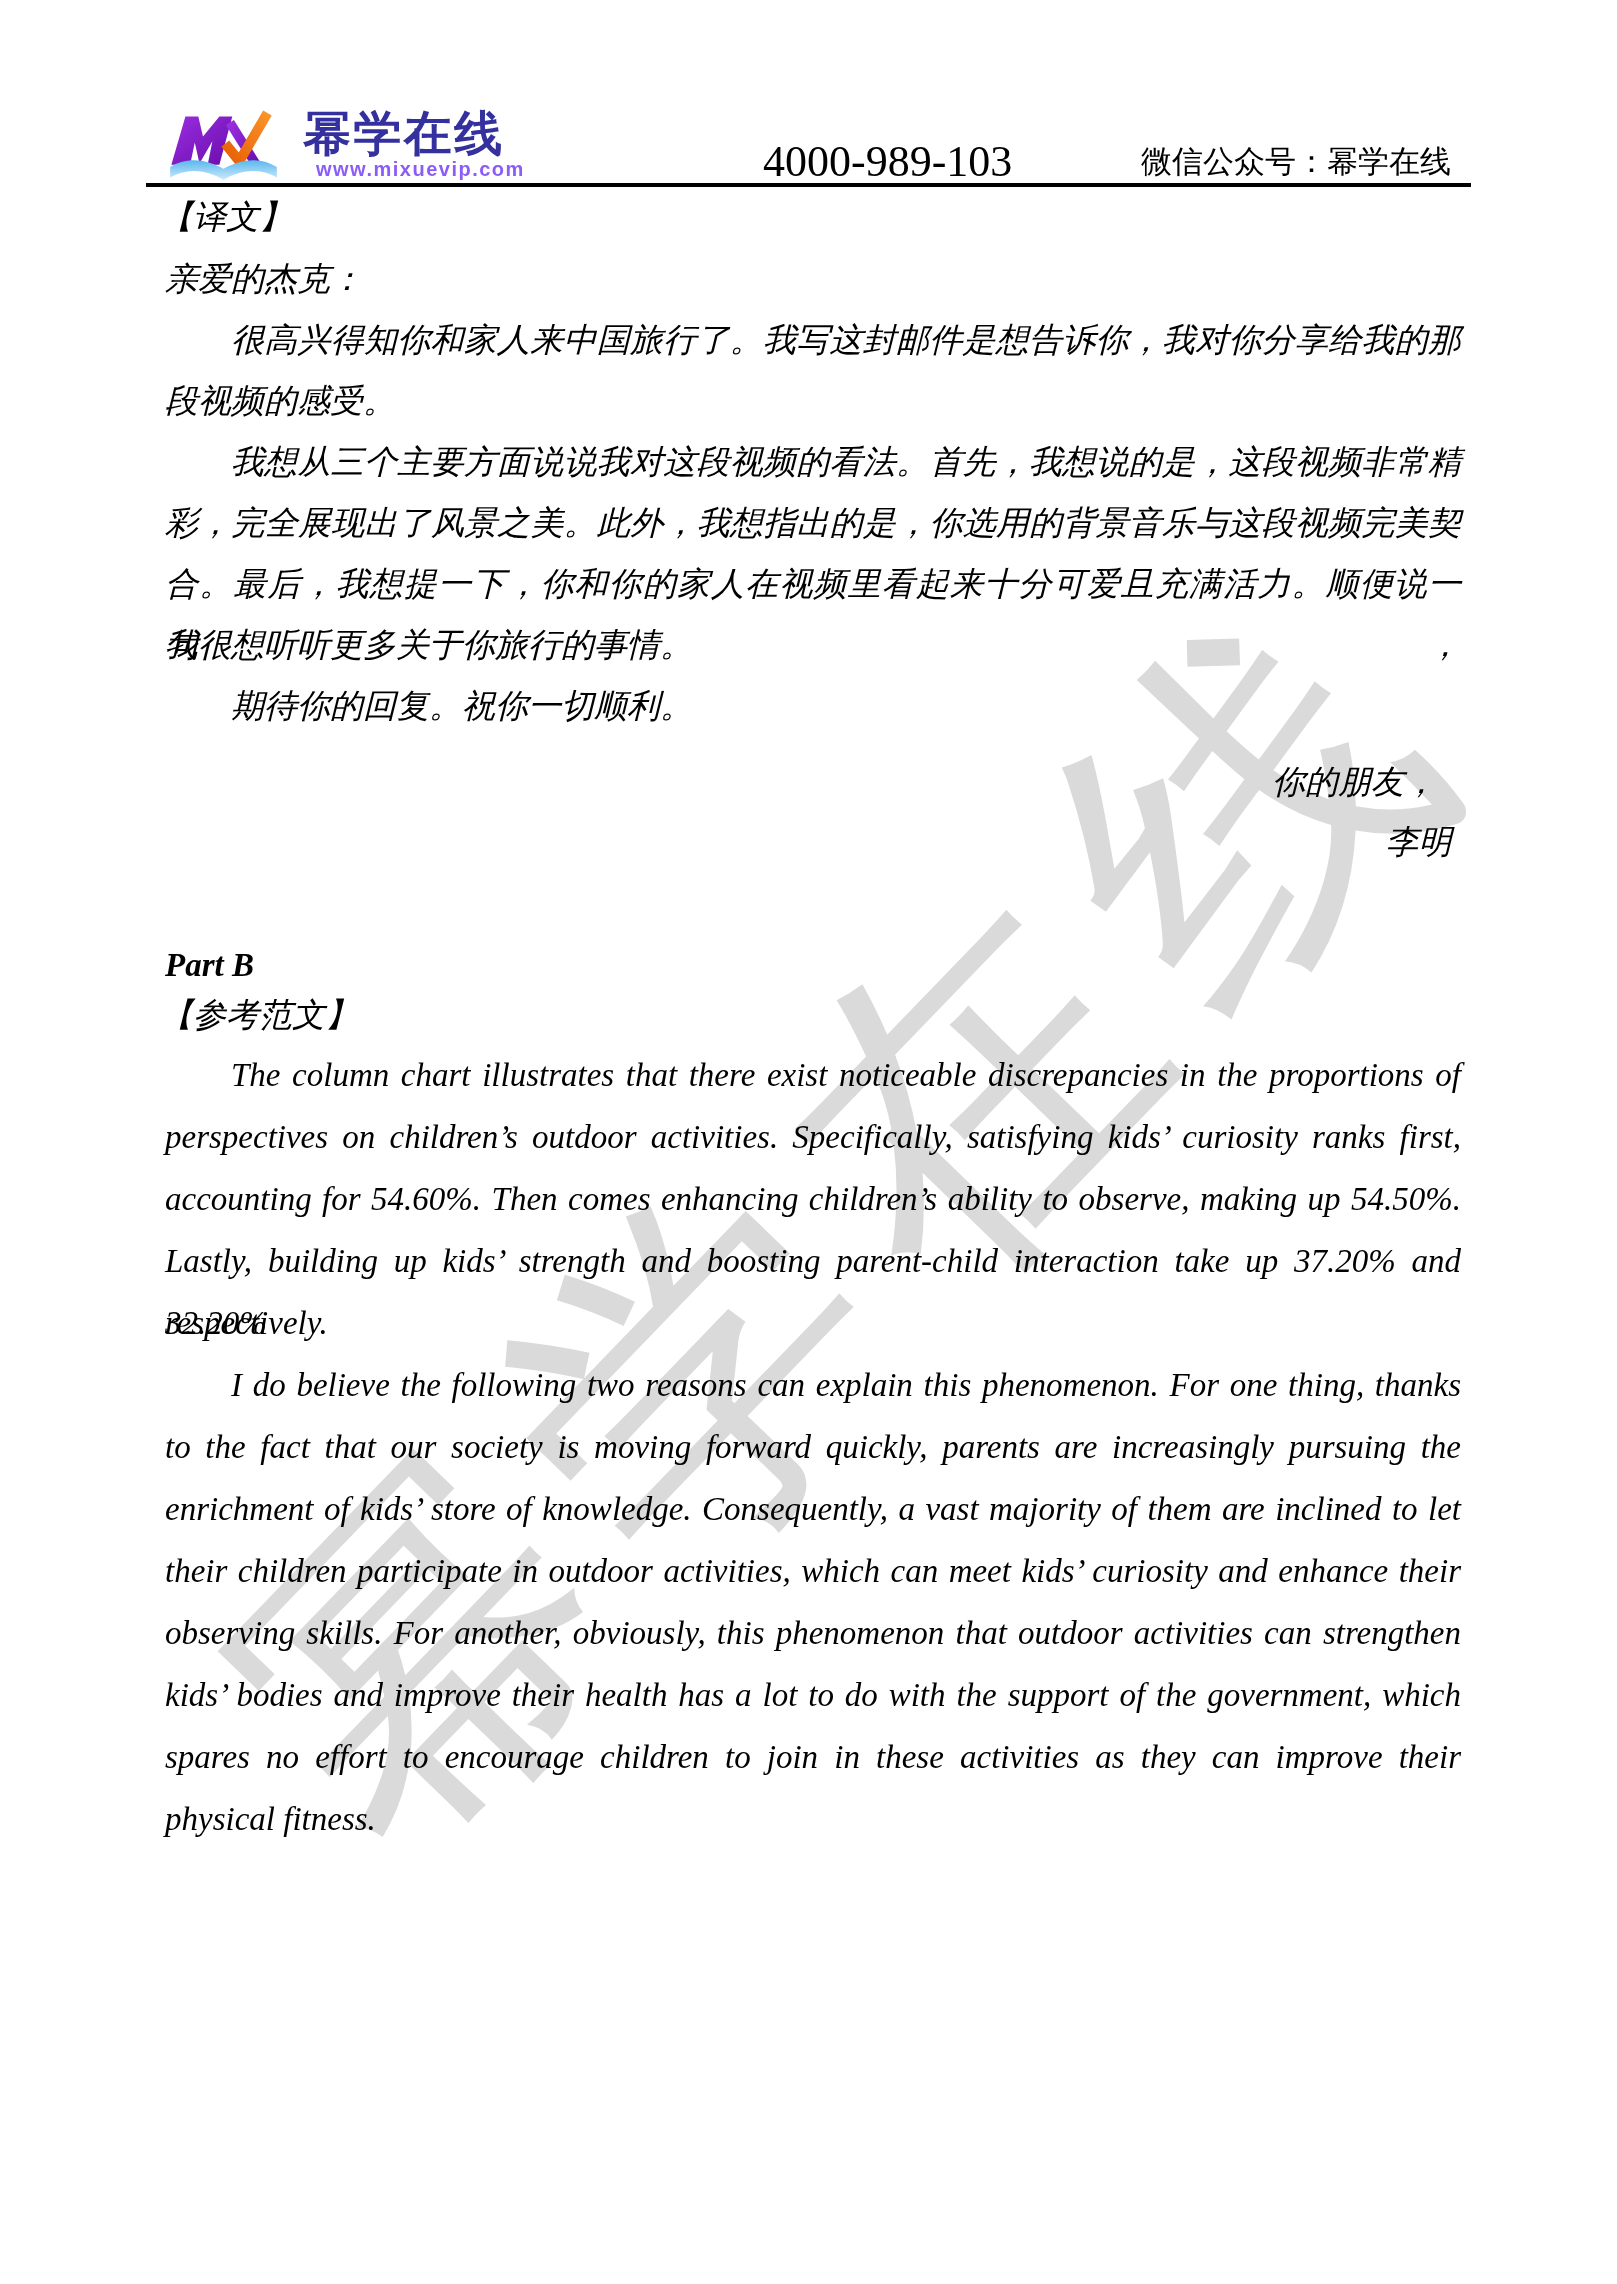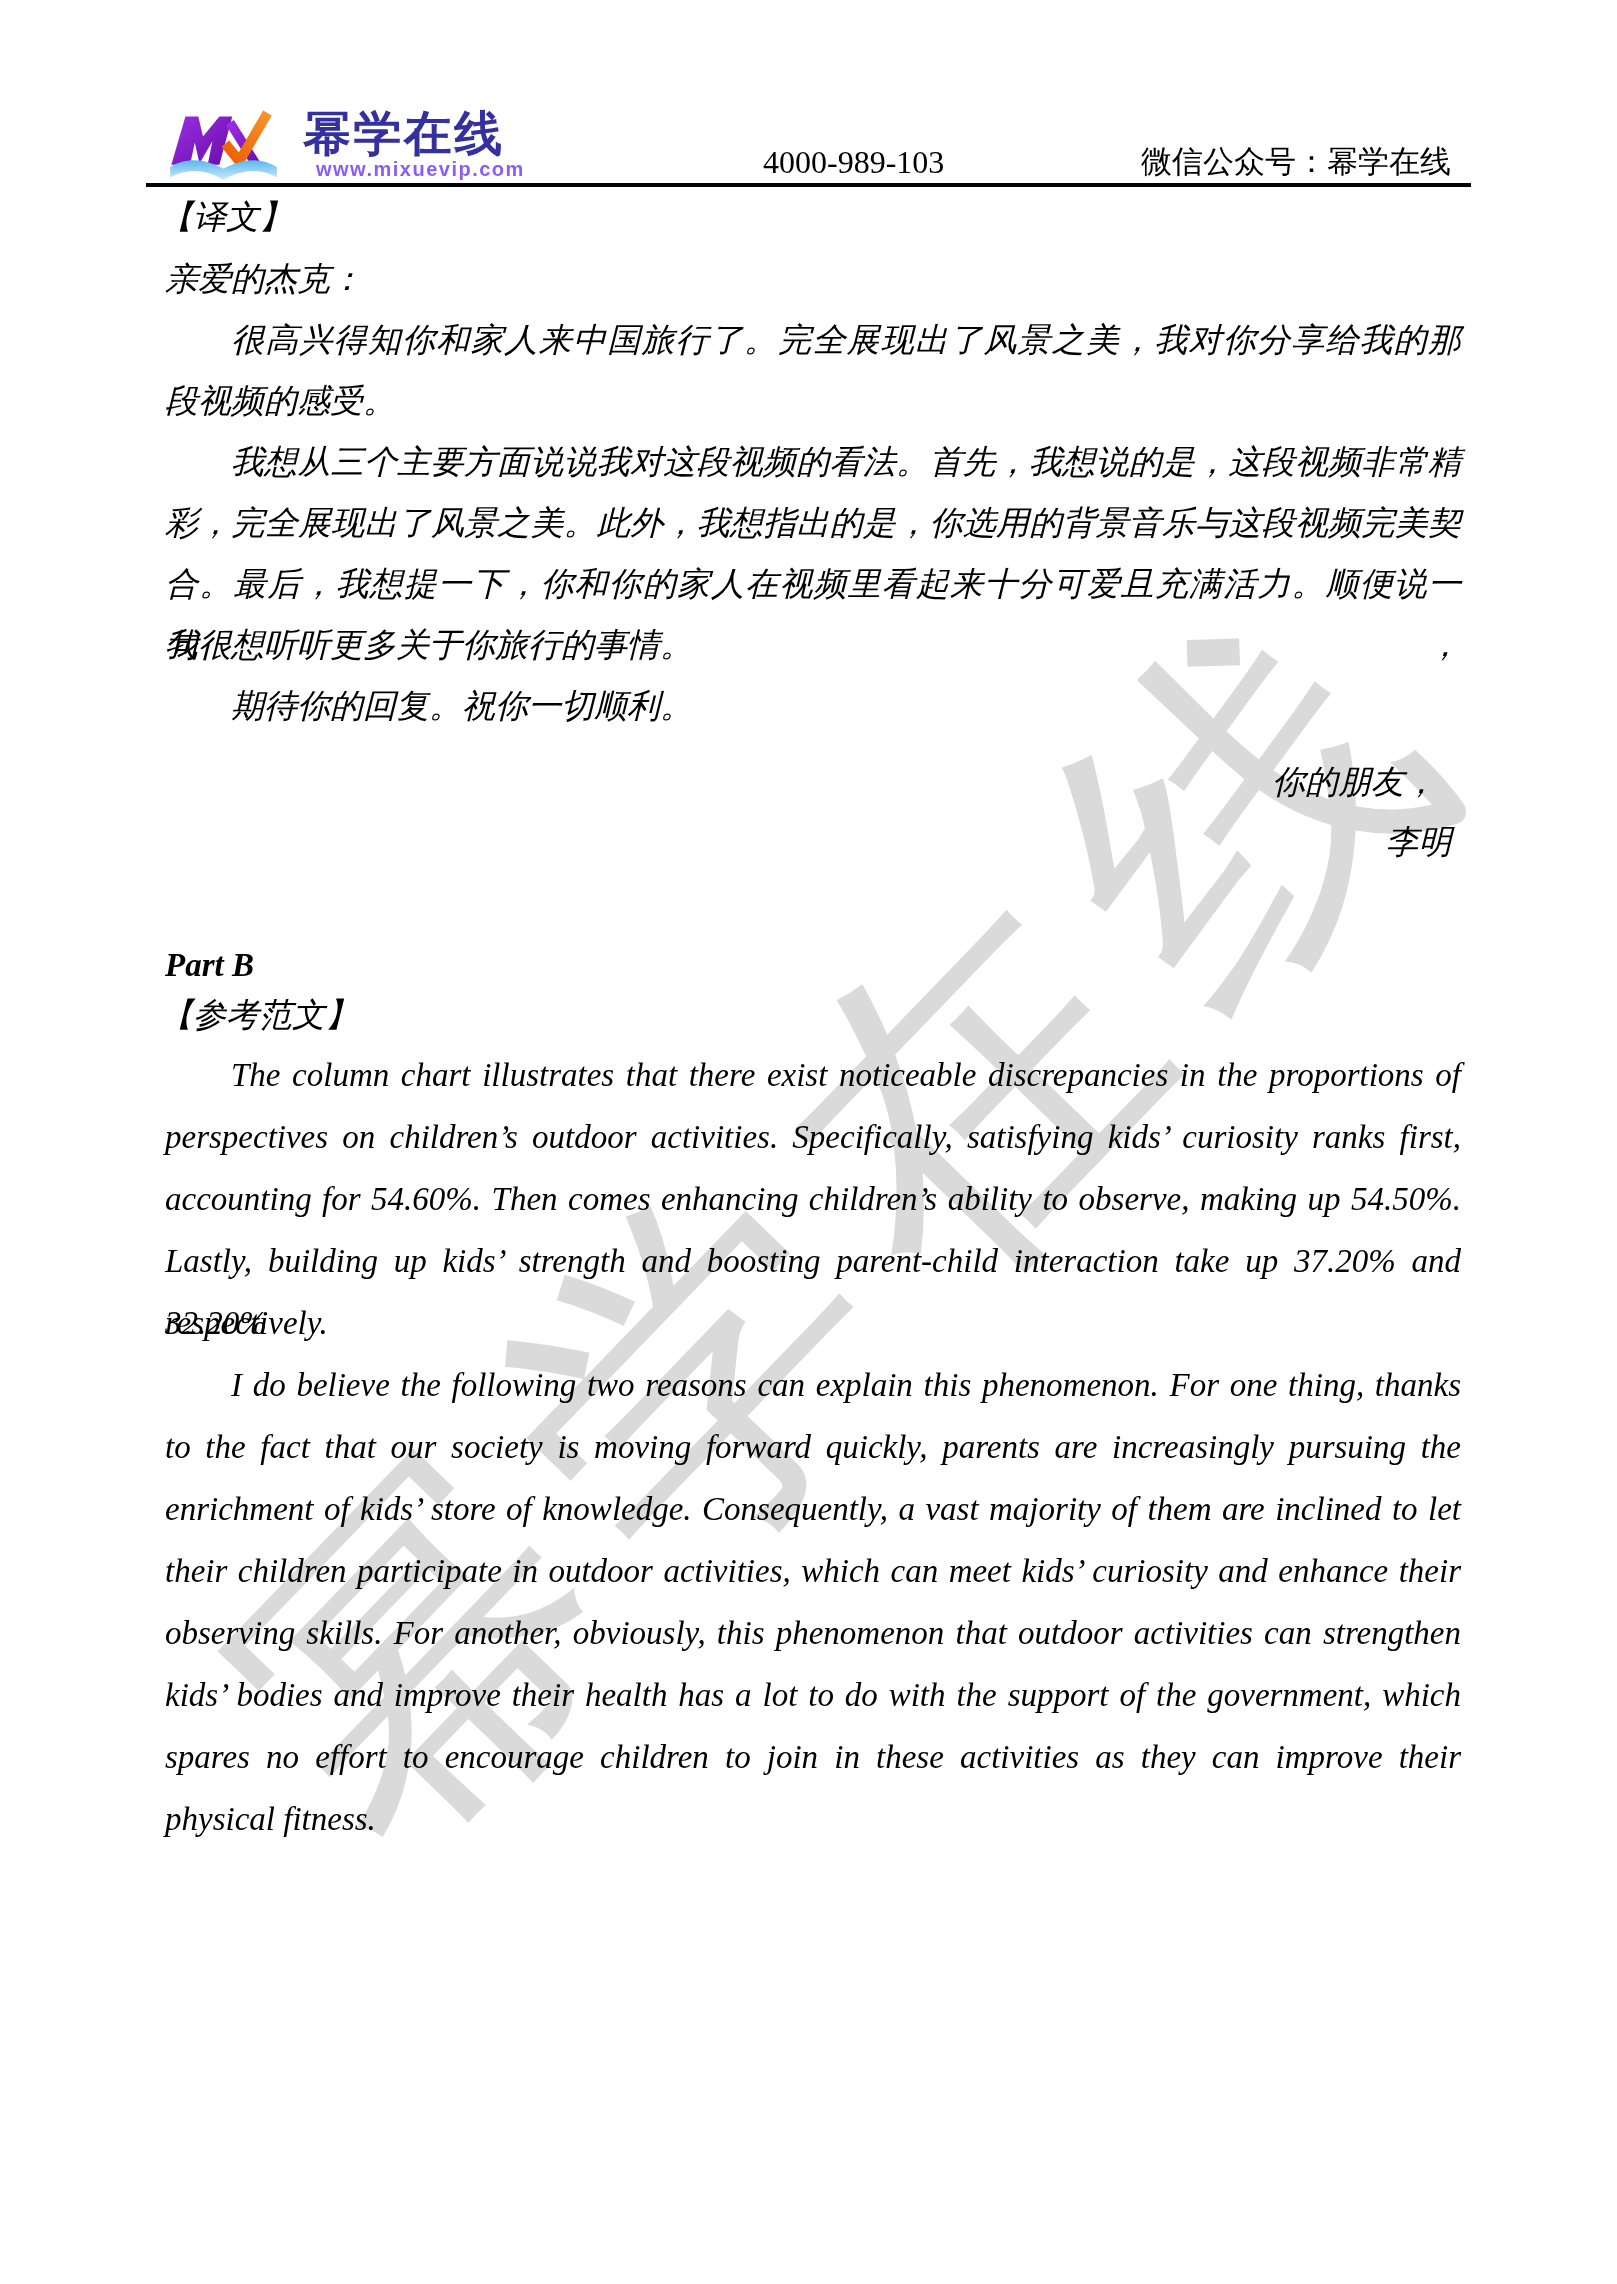--- a/index.html
+++ b/index.html
@@ -40,21 +40,21 @@
   .logo-url {
     position: absolute; left: 316px; top: 158px;
     font-family: "Liberation Sans", sans-serif;
     font-weight: bold;
     font-size: 20px; line-height: 22.3px;
     letter-spacing: 1.5px;
     color: #8b5cf6;
   }
   .header-phone {
     position: absolute; left: 763px; top: 145px;
-    font-size: 32px; line-height: 34px; text-align: center;
+    font-size: 44px; line-height: 34px; text-align: center;
   }
   .header-wechat {
     position: absolute; right: 167px; top: 145px;
     font-size: 31px; line-height: 34px;
   }
   .header-rule {
     position: absolute; left: 146px; top: 183px;
     width: 1325px; height: 3.5px;
     background: #000000;
   }
@@ -137,21 +137,21 @@
       <div class="header-phone">4000-989-103</div>
       <div class="header-wechat">微信公众号：幂学在线</div>
       <div class="header-rule"></div>
     </div>
 
     <div class="tx sec-title-yiwen">【译文】</div>
     <div class="tx salutation">亲爱的杰克：</div>
 
     <div class="tx cn-block">
         <div class="para">
-          <div class="line first">很高兴得知你和家人来中国旅行了。完全展现出了风景之美，我对你分享给我的那</div>
+          <div class="line first">很高兴得知你和家人来中国旅行了。我写这封邮件是想告诉你，我对你分享给我的那</div>
           <div class="line last">段视频的感受。</div>
         </div>
         <div class="para">
           <div class="line first">我想从三个主要方面说说我对这段视频的看法。首先，我想说的是，这段视频非常精</div>
           <div class="line">彩，完全展现出了风景之美。此外，我想指出的是，你选用的背景音乐与这段视频完美契</div>
           <div class="line">合。最后，我想提一下，你和你的家人在视频里看起来十分可爱且充满活力。顺便说一句，</div>
           <div class="line last">我很想听听更多关于你旅行的事情。</div>
         </div>
         <div class="para">
           <div class="line first last">期待你的回复。祝你一切顺利。</div>

